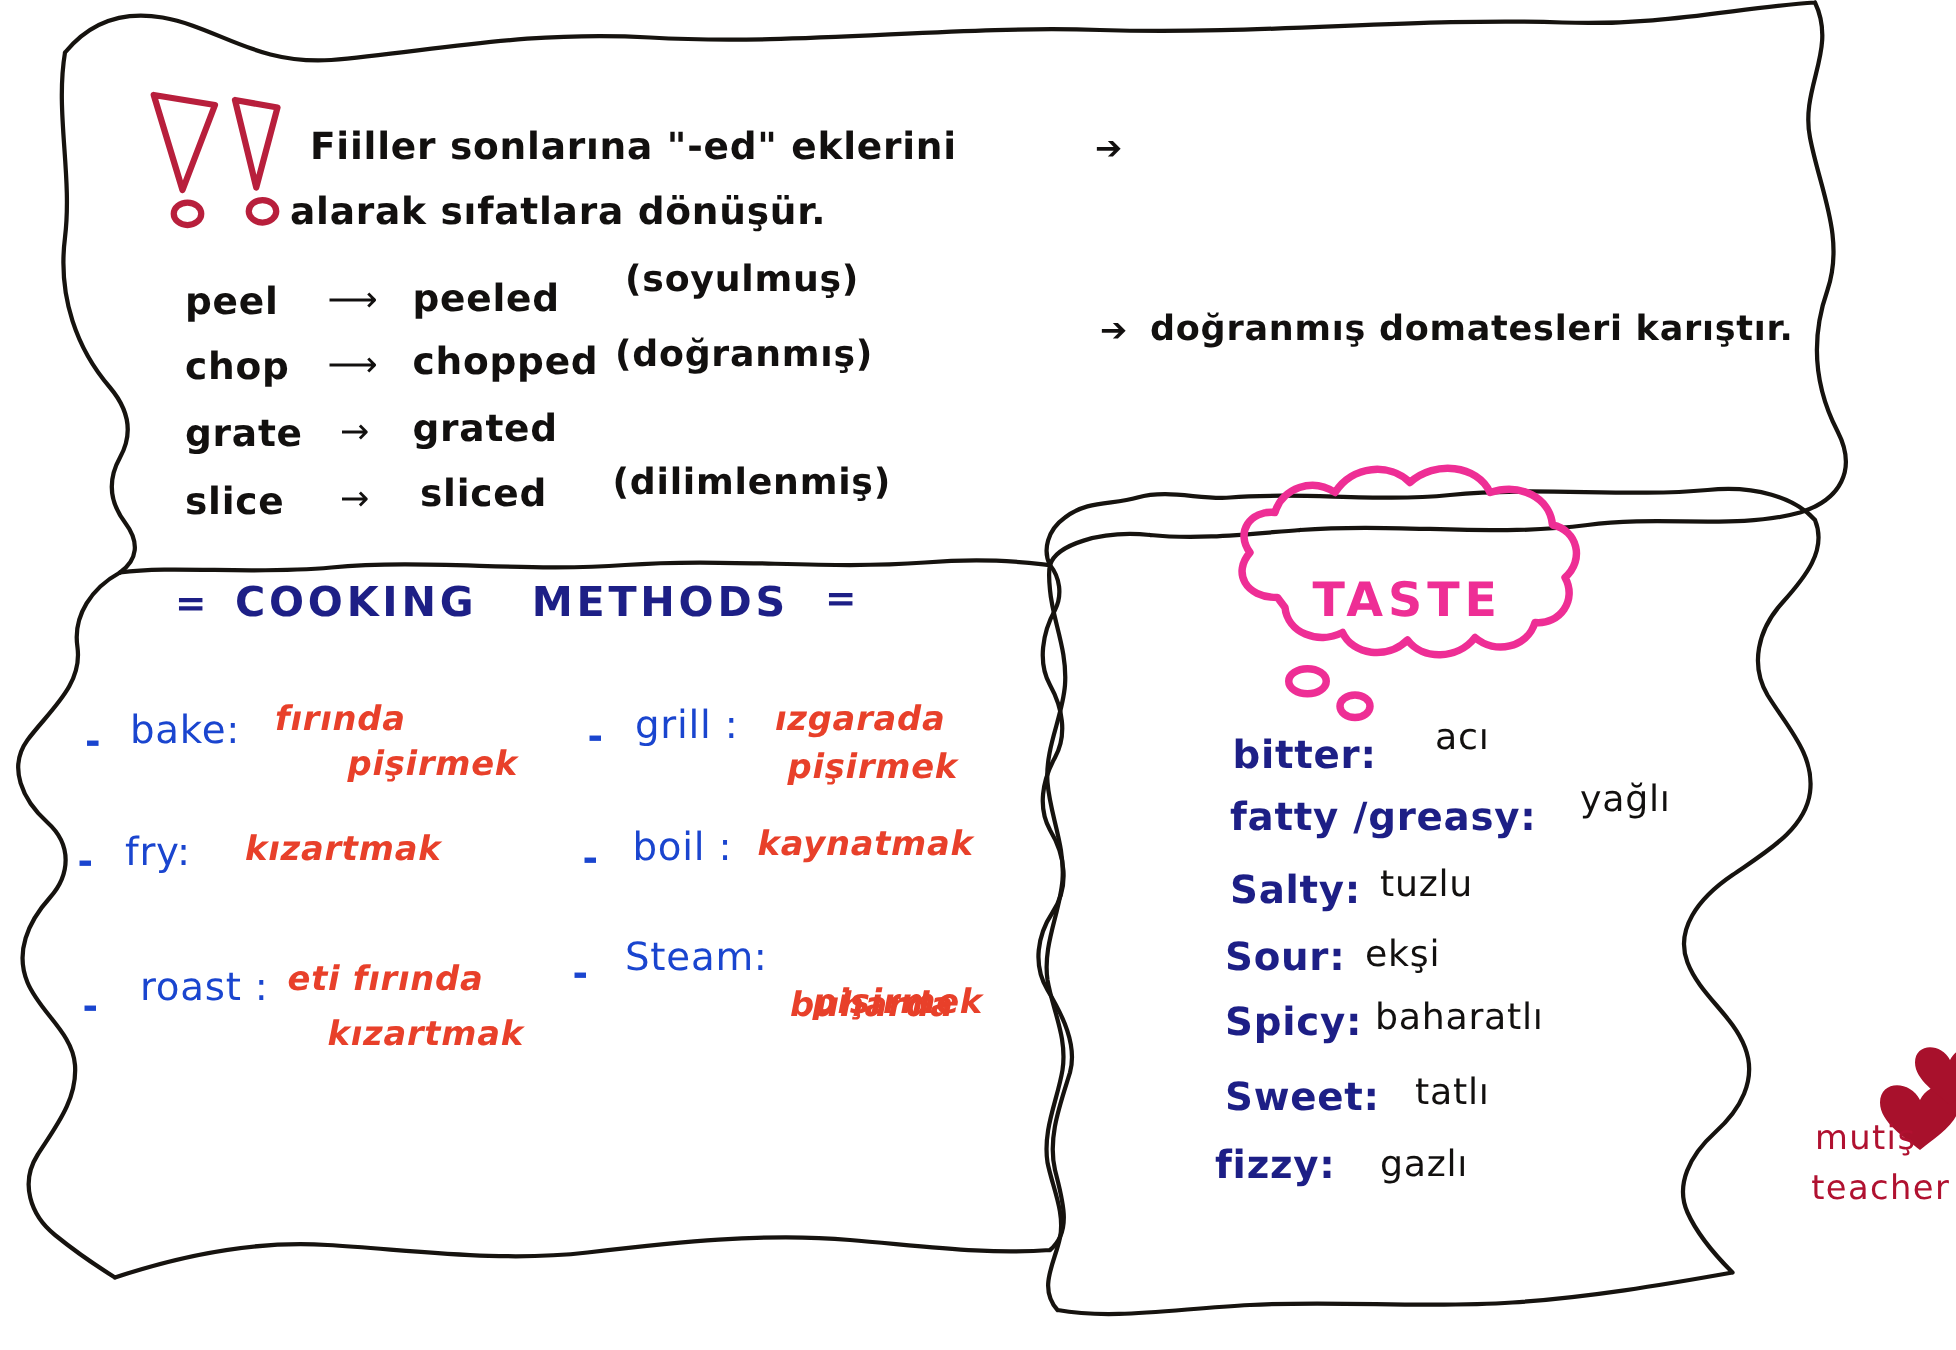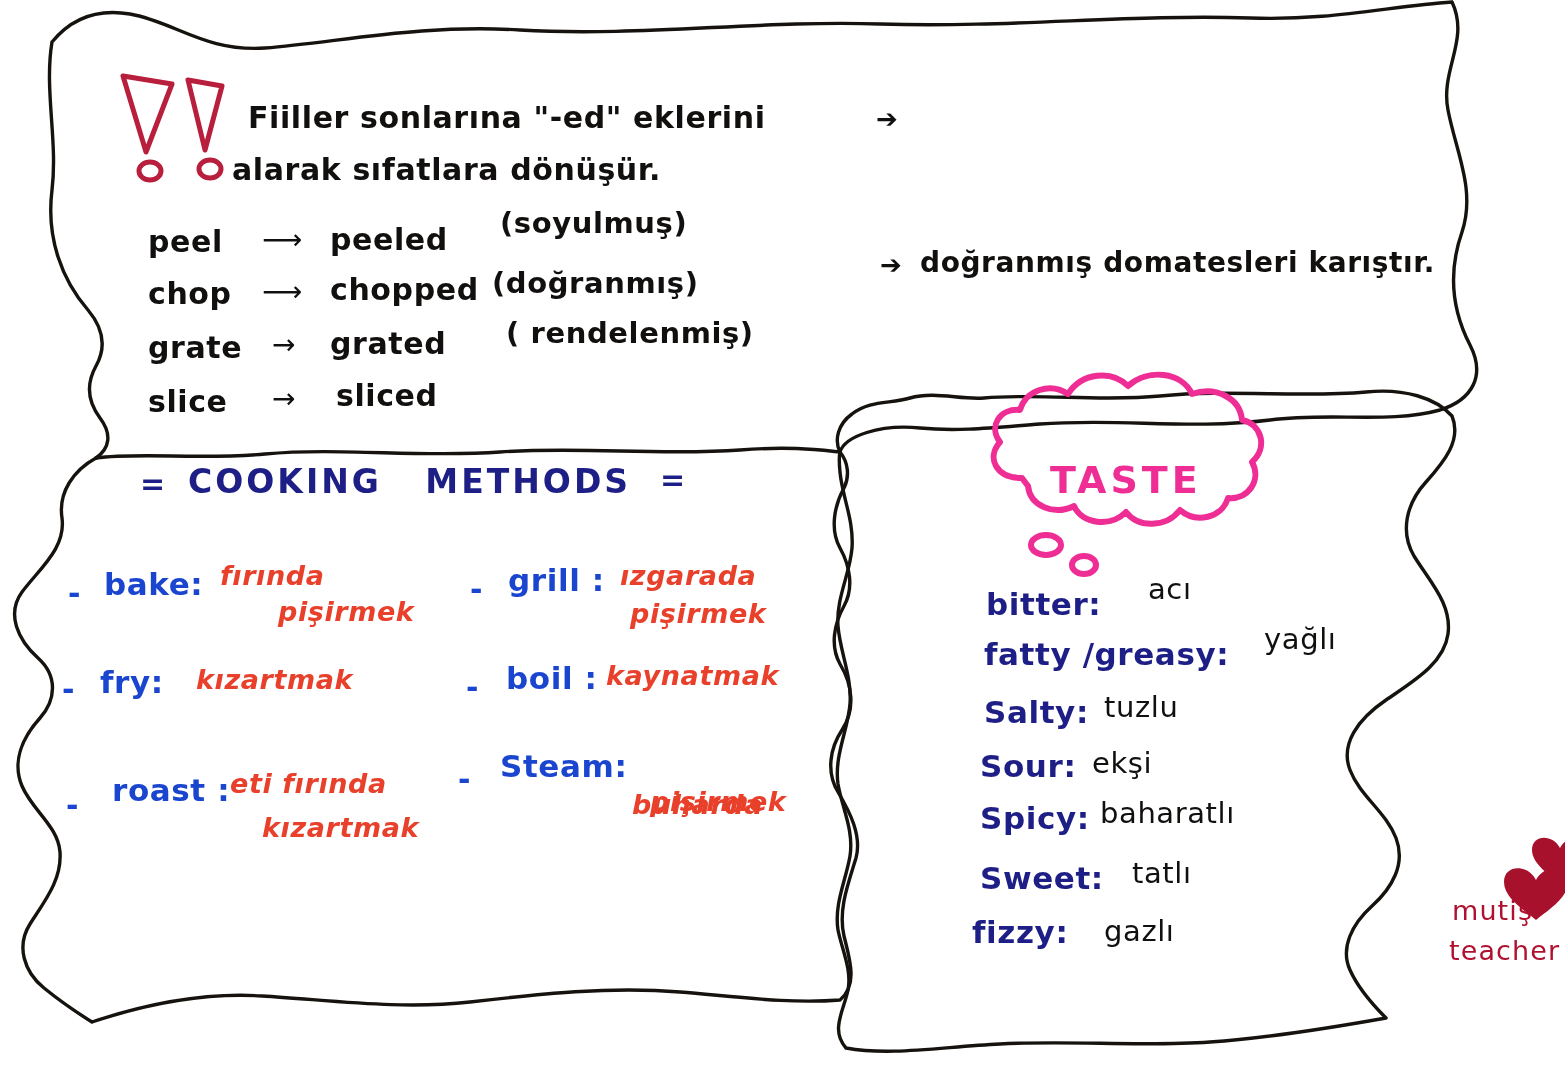--- a/index.html
+++ b/index.html
@@ -56,21 +56,21 @@
   .example { position: absolute; font-size: 27px; }
 
   
   #cm-title {
     left: 140px; top: 462px;
     font-size: 33px; font-weight: 700;
     letter-spacing: 3px;
   }
   .dash-mark { position: absolute; font-size: 30px; font-weight: 700; }
   .cm-bullet { position: absolute; font-size: 30px; font-weight: 700; }
-  .cm-term   { position: absolute; font-size: 31px; font-weight: 700; }
+  .cm-term   { position: absolute; font-size: 31px; font-weight: 400; }
   .cm-tr     { position: absolute; font-size: 27px; font-weight: 600; }
 
   
   #taste-word {
     position: absolute;
     left: 1050px; top: 458px;
     font-size: 38px;
     font-weight: 700;
     letter-spacing: 4px;
   }
@@ -240,25 +240,25 @@
   <div class="verb-tr txt hand ink-black" style="left:500px; top:206px; font-size:29px;">(soyulmuş)</div>
 
   <div class="verb-base txt hand ink-black" style="left:148px; top:276px; font-size:30px;">chop</div>
   <div class="verb-arrow txt ink-black" style="left:262px; top:275px; font-size:28px;">⟶</div>
   <div class="verb-ed txt hand ink-black" style="left:330px; top:272px; font-size:30px;">chopped</div>
   <div class="verb-tr txt hand ink-black" style="left:492px; top:266px; font-size:29px;">(doğranmış)</div>
 
   <div class="verb-base txt hand ink-black" style="left:148px; top:330px; font-size:30px;">grate</div>
   <div class="verb-arrow txt ink-black" style="left:272px; top:328px; font-size:28px;">→</div>
   <div class="verb-ed txt hand ink-black" style="left:330px; top:326px; font-size:30px;">grated</div>
-  <div class="verb-tr txt hand ink-black" style="left:506px; top:316px; font-size:29px;">( rendelenmiş)</div>
 
   <div class="verb-base txt hand ink-black" style="left:148px; top:384px; font-size:30px;">slice</div>
   <div class="verb-arrow txt ink-black" style="left:272px; top:382px; font-size:28px;">→</div>
   <div class="verb-ed txt hand ink-black" style="left:336px; top:378px; font-size:30px;">sliced</div>
+  <div class="verb-tr txt hand ink-black" style="left:490px; top:368px; font-size:29px;">(dilimlenmiş)</div>
 
   <div class="example txt ink-black" style="left:876px; top:104px; font-size:26px;">➔</div>
 
   <div class="example txt ink-black" style="left:880px; top:250px; font-size:26px;">➔</div>
   <div class="example txt hand ink-black" style="left:920px; top:246px; font-size:28px;">doğranmış domatesleri karıştır.</div>
 
   <div class="dash-mark txt ink-navy" style="left:140px; top:466px; font-size:30px;">=</div>
   <div class="txt hand ink-navy" id="cm-title" style="left:188px;">COOKING   METHODS</div>
   <div class="dash-mark txt ink-navy" style="left:660px; top:462px; font-size:30px;">=</div>
 

